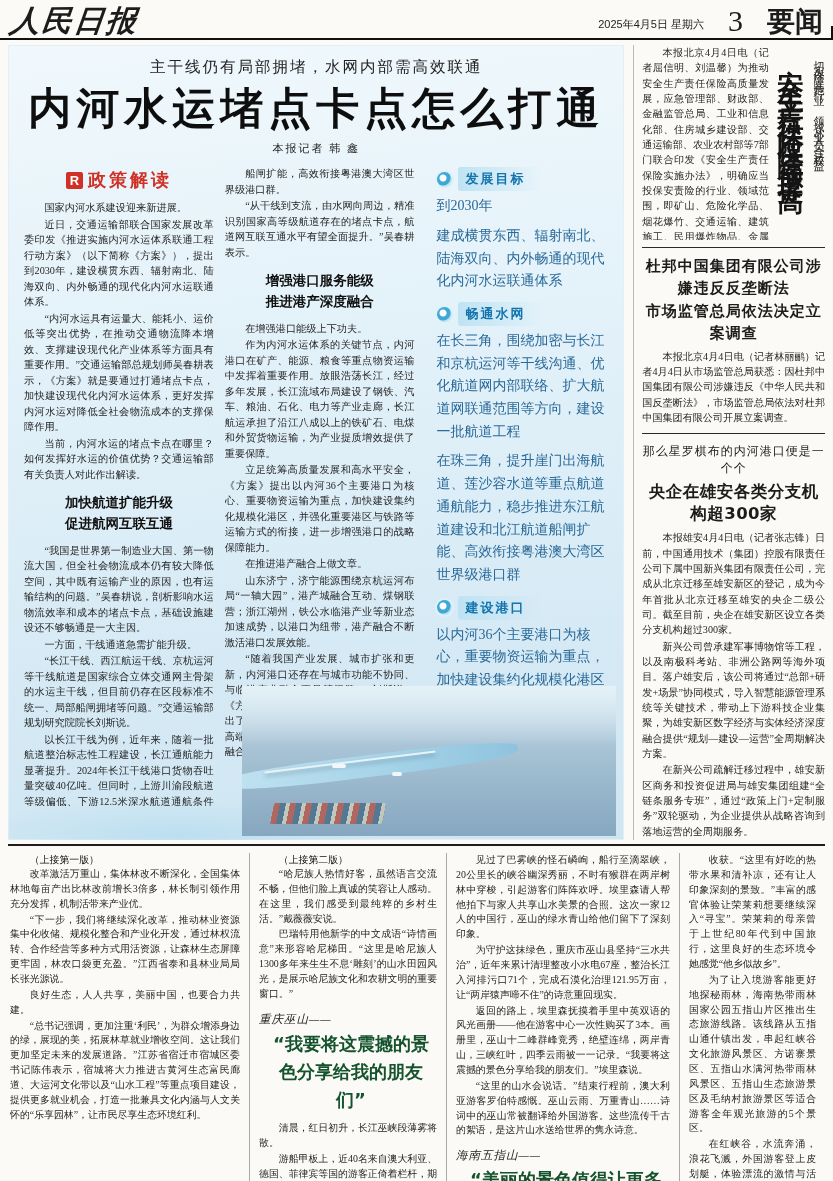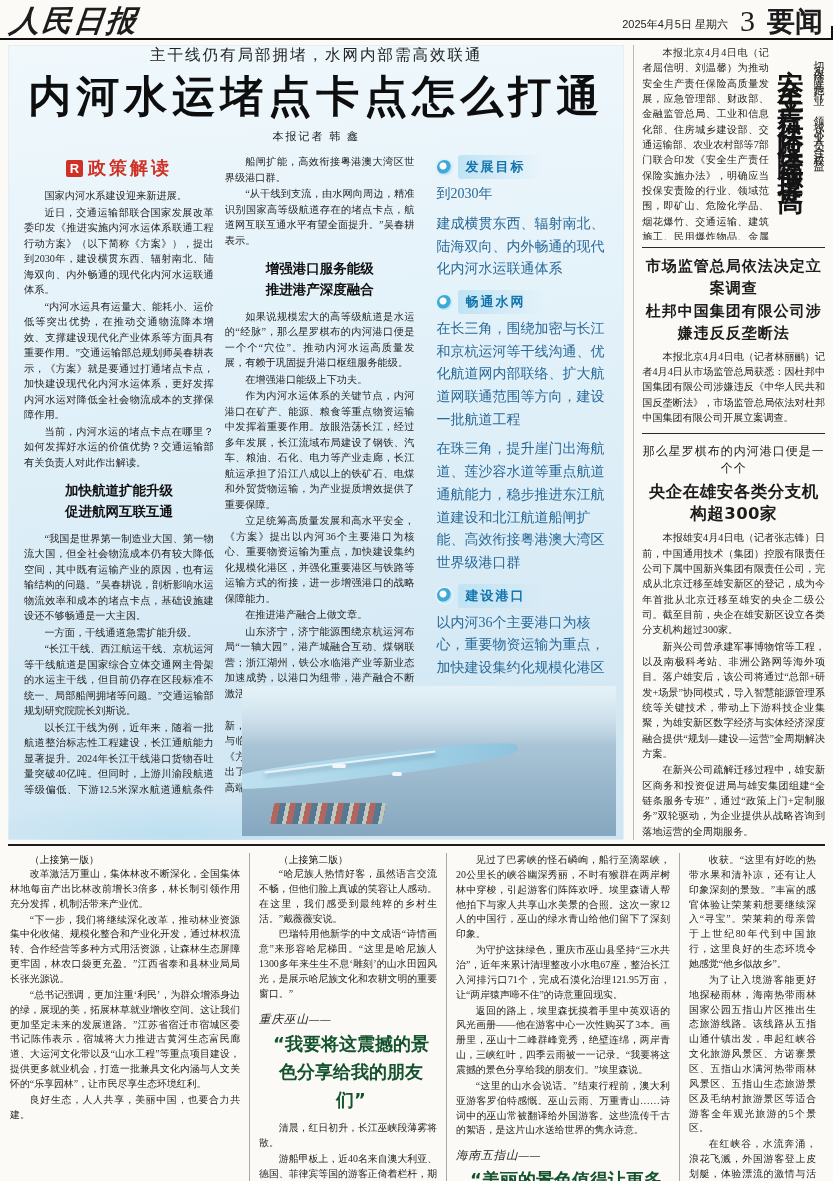--- a/index.html
+++ b/index.html
@@ -2,35 +2,35 @@
 <html lang="zh"><head>
 <meta charset="utf-8">
 <style>
   html,body{margin:0;padding:0;}
   body{width:833px;height:1181px;background:#f9f8f4;font-family:"Liberation Serif","DejaVu Serif",serif;color:#1c1c1c;overflow:hidden;}
   .page{position:relative;width:833px;height:1181px;background:#fbfaf6;}
 
   
   .masthead{display:flex;align-items:flex-end;justify-content:space-between;padding:4px 10px 2px 10px;height:32px;}
   .paper-name{font-size:30px;font-weight:bold;font-style:italic;letter-spacing:2px;transform:skewX(-6deg);line-height:1;}
-  .mast-right{display:flex;align-items:flex-end;gap:12px;}
+  .mast-right{display:flex;align-items:flex-end;gap:24px;}
   .mast-date{font-size:11px;padding-bottom:4px;font-family:"Liberation Sans",sans-serif;}
   .mast-pageno{font-size:30px;line-height:1;font-family:"Liberation Serif",serif;}
   .mast-section{font-size:28px;font-weight:bold;line-height:1;font-family:"DejaVu Sans",sans-serif;}
   .mast-rule{margin:0 0 0 0;border-top:2.5px solid #111;position:relative;}
   .mast-rule::after{content:"";position:absolute;right:0;top:-14px;width:2.5px;height:14px;background:#111;}
 
   
   .content{display:flex;padding:5px 8px 0 8px;height:795px;}
   .main-panel{width:624px;position:relative;background:linear-gradient(175deg,#f0f8fc 0%,#e2f1f9 40%,#d6eaf5 75%,#cfe6f2 100%);box-shadow:0 0 0 1px #e3eef5 inset;overflow:hidden;}
   .wave{position:absolute;left:-40px;bottom:-30px;width:420px;height:70px;border-radius:50%;background:radial-gradient(ellipse at center,#bcdff0 0%,rgba(188,223,240,0) 70%);}
   .right-col{width:185px;margin-left:9px;padding-left:8px;border-left:1px solid #b9b9b9;display:flex;flex-direction:column;}
 
   
-  .mp-head{text-align:center;}
+  .mp-head{text-align:center;padding-top:12px;}
   .kicker{font-size:15.5px;letter-spacing:2px;color:#222;font-family:"DejaVu Sans",sans-serif;}
   .headline{font-size:43px;font-weight:bold;letter-spacing:5px;margin-top:6px;font-family:"DejaVu Sans",sans-serif;color:#0e0e0e;line-height:1.15;}
   .byline{font-size:11px;margin-top:8px;letter-spacing:2px;}
 
   
   .mp-body{display:flex;gap:11px;padding:10px 12px 0 16px;height:640px;position:relative;}
   .mcol{overflow:hidden;}
   .mcol1{width:190px;}
   .mcol2{width:190px;}
   .mcol3{flex:1;}
@@ -138,21 +138,20 @@
         <div class="mcol mcol2">
           <div>
               <p class="para">船闸扩能，高效衔接粤港澳大湾区世界级港口群。</p>
               <p class="para">“从干线到支流，由水网向周边，精准识别国家高等级航道存在的堵点卡点，航道网互联互通水平有望全面提升。”吴春耕表示。</p>
             </div>
           <div class="subhead">
             <span>增强港口服务能级</span><br>
             <span>推进港产深度融合</span>
           </div>
           <div>
-              <p class="para">如果说规模宏大的高等级航道是水运的“经脉”，那么星罗棋布的内河港口便是一个个“穴位”。推动内河水运高质量发展，有赖于巩固提升港口枢纽服务能级。</p>
               <p class="para">在增强港口能级上下功夫。</p>
               <p class="para">作为内河水运体系的关键节点，内河港口在矿产、能源、粮食等重点物资运输中发挥着重要作用。放眼浩荡长江，经过多年发展，长江流域布局建设了钢铁、汽车、粮油、石化、电力等产业走廊，长江航运承担了沿江八成以上的铁矿石、电煤和外贸货物运输，为产业提质增效提供了重要保障。</p>
               <p class="para">立足统筹高质量发展和高水平安全，《方案》提出以内河36个主要港口为核心、重要物资运输为重点，加快建设集约化规模化港区，并强化重要港区与铁路等运输方式的衔接，进一步增强港口的战略保障能力。</p>
               <p class="para">在推进港产融合上做文章。</p>
               <p class="para">山东济宁，济宁能源围绕京杭运河布局“一轴大园”，港产城融合互动、煤钢联营；浙江湖州，铁公水临港产业等新业态加速成势，以港口为纽带，港产融合不断激活港口发展效能。</p>
               <p class="para">“随着我国产业发展、城市扩张和更新，内河港口还存在与城市功能不协同、与临港产业融合不足等问题。”刘斯说，《方案》针对涉港功能用地保障等难题提出了解决措施，并鼓励推动临港产业向中高端转型、向上游拓展，更好打造港产园融合开放高地。</p>
             </div>
 
         </div>
 
@@ -234,22 +233,22 @@
           </div>
         <div class="artA-heads">
           <div class="v-head">安全生产责任保险保障额度提高</div>
           <div class="v-kicker">切实保障高危行业、领域从业人员合法权益</div>
         </div>
       </div>
 
       <hr class="rule">
 
       <div>
+        <div class="artB-h">杜邦中国集团有限公司涉嫌违反反垄断法</div>
         <div class="artB-h">市场监管总局依法决定立案调查</div>
-        <div class="artB-h">杜邦中国集团有限公司涉嫌违反反垄断法</div>
         <div style="margin-top:4px;">
             <p class="para">本报北京4月4日电（记者林丽鹂）记者4月4日从市场监管总局获悉：因杜邦中国集团有限公司涉嫌违反《中华人民共和国反垄断法》，市场监管总局依法对杜邦中国集团有限公司开展立案调查。</p>
           </div>
       </div>
 
       <hr class="rule">
 
       <div>
         <div class="artC-kicker">那么星罗棋布的内河港口便是一个个</div>
         <div class="artC-head">央企在雄安各类分支机构超300家</div>
@@ -264,22 +263,22 @@
 
   <div class="bottom">
 
     <div class="bcol bcol1">
       <p class="cont-tag">（上接第一版）</p>
       <div>
           <p class="para">改革激活万重山，集体林改不断深化，全国集体林地每亩产出比林改前增长3倍多，林长制引领作用充分发挥，机制活带来产业优。</p>
           <p class="para">“下一步，我们将继续深化改革，推动林业资源集中化收储、规模化整合和产业化开发，通过林权流转、合作经营等多种方式用活资源，让森林生态屏障更牢固，林农口袋更充盈。”江西省泰和县林业局局长张光源说。</p>
         </div>
       <div>
+          <p class="para">良好生态，人人共享，美丽中国，也要合力共建。</p>
           <p class="para">“总书记强调，更加注重‘利民’，为群众增添身边的绿，展现的美，拓展林草就业增收空间。这让我们更加坚定未来的发展道路。”江苏省宿迁市宿城区委书记陈伟表示，宿城将大力推进古黄河生态富民廊道、大运河文化带以及“山水工程”等重点项目建设，提供更多就业机会，打造一批兼具文化内涵与人文关怀的“乐享园林”，让市民尽享生态环境红利。</p>
-          <p class="para">良好生态，人人共享，美丽中国，也要合力共建。</p>
         </div>
     </div>
 
     <div class="bcol bcol2">
       <p class="cont-tag">（上接第二版）</p>
       <div>
           <p class="para">“哈尼族人热情好客，虽然语言交流不畅，但他们脸上真诚的笑容让人感动。在这里，我们感受到最纯粹的乡村生活。”戴薇薇安说。</p>
           <p class="para">巴瑞特用他新学的中文成语“诗情画意”来形容哈尼梯田。“这里是哈尼族人1300多年来生生不息‘雕刻’的山水田园风光，是展示哈尼族文化和农耕文明的重要窗口。”</p>
         </div>
       <div class="place-line">重庆巫山——</div>

